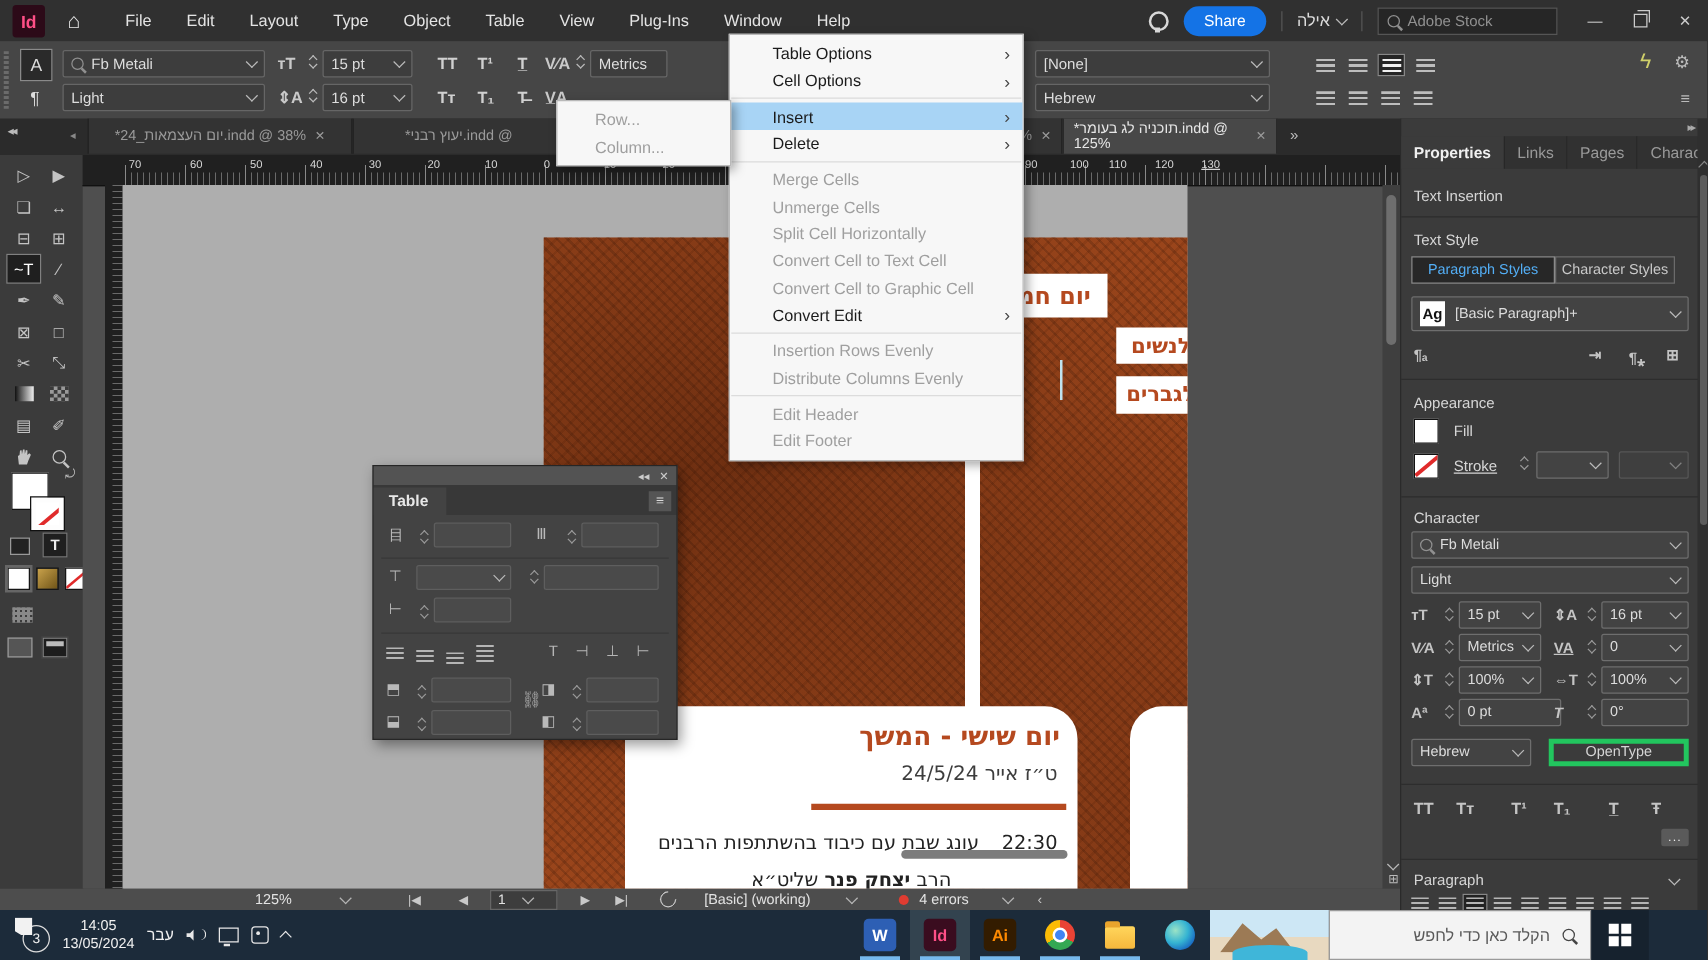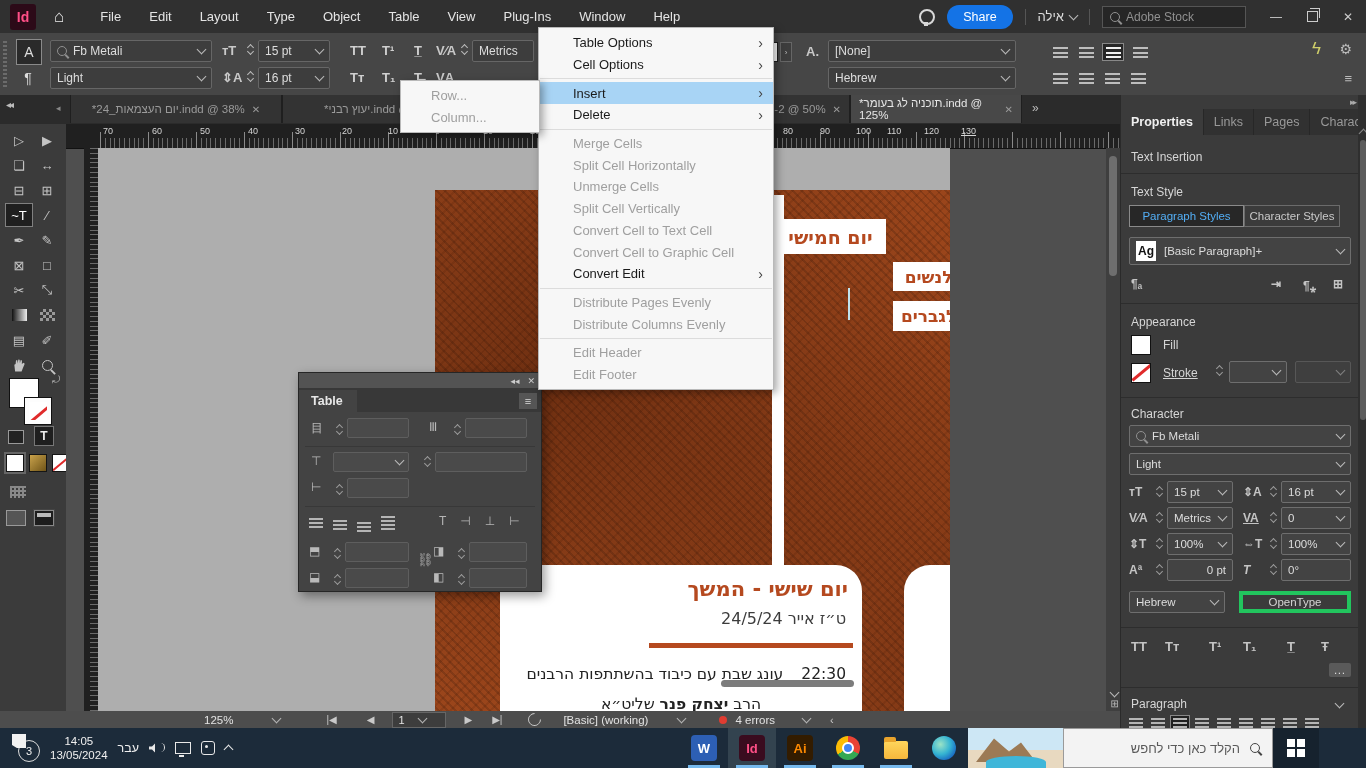--- a/index.html
+++ b/index.html
@@ -150,21 +150,21 @@
   .dsw.none::after{content:"";position:absolute;left:-3px;top:6px;width:28px;height:2.5px;background:#e02b2b;transform:rotate(-40deg);}
   .otbtn{position:absolute;height:22px;border:4px solid #22c55e;display:flex;align-items:center;justify-content:center;font-size:11.5px;color:#d5d5d5;box-sizing:border-box;}
   .dots3{position:absolute;width:22px;height:14px;background:#5a5a5a;border-radius:2px;color:#eee;font-size:10px;display:flex;align-items:center;justify-content:center;letter-spacing:1px;}
   .minibars{width:14px;height:10px;background:repeating-linear-gradient(to bottom,#b5b5b5 0 1.6px,transparent 1.6px 4px);}
   .mali{width:20px;height:16px;display:flex;align-items:center;justify-content:center;}
   .mali.active{background:#222;border:1px solid #888;box-sizing:border-box;}
   .dockscroll{position:absolute;right:0;top:0;width:9px;height:633px;background:#2f2f2f;}
   .dockthumb{position:absolute;left:1.5px;top:45px;width:6px;height:280px;background:#5c5c5c;border-radius:3px;}
 
   
-  .menu{position:absolute;background:#f7f7f7;border:1px solid #b9b9b9;box-shadow:3px 3px 8px rgba(0,0,0,.35);z-index:60;padding:4px 0;font-size:13px;color:#1b1b1b;}
+  .menu{position:absolute;background:#f7f7f7;border:1px solid #b9b9b9;box-shadow:3px 3px 8px rgba(0,0,0,.35);z-index:60;padding:4px 0;font-size:13px;color:#1b1b1b;margin-left:45px;}
   .mi{height:21.7px;display:flex;align-items:center;padding:0 10px 0 34px;position:relative;}
   .mi.dis{color:#9f9f9f;}
   .mi.hl{background:#a8d4f5;}
   .mi .sarr{margin-left:auto;color:#444;font-size:14px;}
   .msep{height:1px;background:#dcdcdc;margin:3px 1px;}
 
   
   .tpanel{position:absolute;left:298px;top:372px;width:242px;height:218px;background:#434343;border:1px solid #262626;box-shadow:3px 4px 10px rgba(0,0,0,.4);z-index:40;}
   .tpanel .phead{height:15px;background:#535353;display:flex;align-items:center;justify-content:flex-end;gap:8px;padding:0 6px;color:#ccc;font-size:9px;}
   .ptabrow{height:24px;background:#383838;display:flex;align-items:flex-end;}
@@ -605,21 +605,21 @@
       <div class="dfld" style="left:160px;top:398px;width:70px;">
         <span>100%</span>
           <span class="chev"></span>
       </div>
 
       <span class="dicon" style="left:8px;top:428px;">Aª</span>
       <span class="pspin" style="left:32px;top:427px;position:absolute;">
           <span class="chev up"></span>
           <span class="chev"></span>
         </span>
-      <div class="dfld" style="left:46px;top:424px;width:66px;justify-content:flex-end;">
+      <div class="dfld" style="left:46px;top:424px;width:82px;">
         <span>0 pt</span>
       </div>
       <span class="dicon" style="left:122px;top:428px;font-style:italic;">T</span>
       <span class="pspin" style="left:146px;top:427px;position:absolute;">
           <span class="chev up"></span>
           <span class="chev"></span>
         </span>
       <div class="dfld" style="left:160px;top:424px;width:70px;">
         <span>0°</span>
       </div>
@@ -854,41 +854,38 @@
     </div>
     <div class="mi">
       <span>Delete</span>
       <span class="sarr">›</span>
     </div>
     <div class="msep"></div>
     <div class="mi dis">
       <span>Merge Cells</span>
     </div>
     <div class="mi dis">
+      <span>Unmerge Cells</span>
+    </div>
+    <div class="mi dis">
       <span>Split Cell Horizontally</span>
-    </div>
-    <div class="mi dis">
-      <span>Unmerge Cells</span>
-    </div>
-    <div class="mi dis">
-      <span>Split Cell Vertically</span>
     </div>
     <div class="mi dis">
       <span>Convert Cell to Text Cell</span>
     </div>
     <div class="mi dis">
       <span>Convert Cell to Graphic Cell</span>
     </div>
     <div class="mi">
       <span>Convert Edit</span>
       <span class="sarr">›</span>
     </div>
     <div class="msep"></div>
     <div class="mi dis">
-      <span>Distribute Pages Evenly</span>
+      <span>Insertion Rows Evenly</span>
     </div>
     <div class="mi dis">
       <span>Distribute Columns Evenly</span>
     </div>
     <div class="msep"></div>
     <div class="mi dis">
       <span>Edit Header</span>
     </div>
     <div class="mi dis">
       <span>Edit Footer</span>

